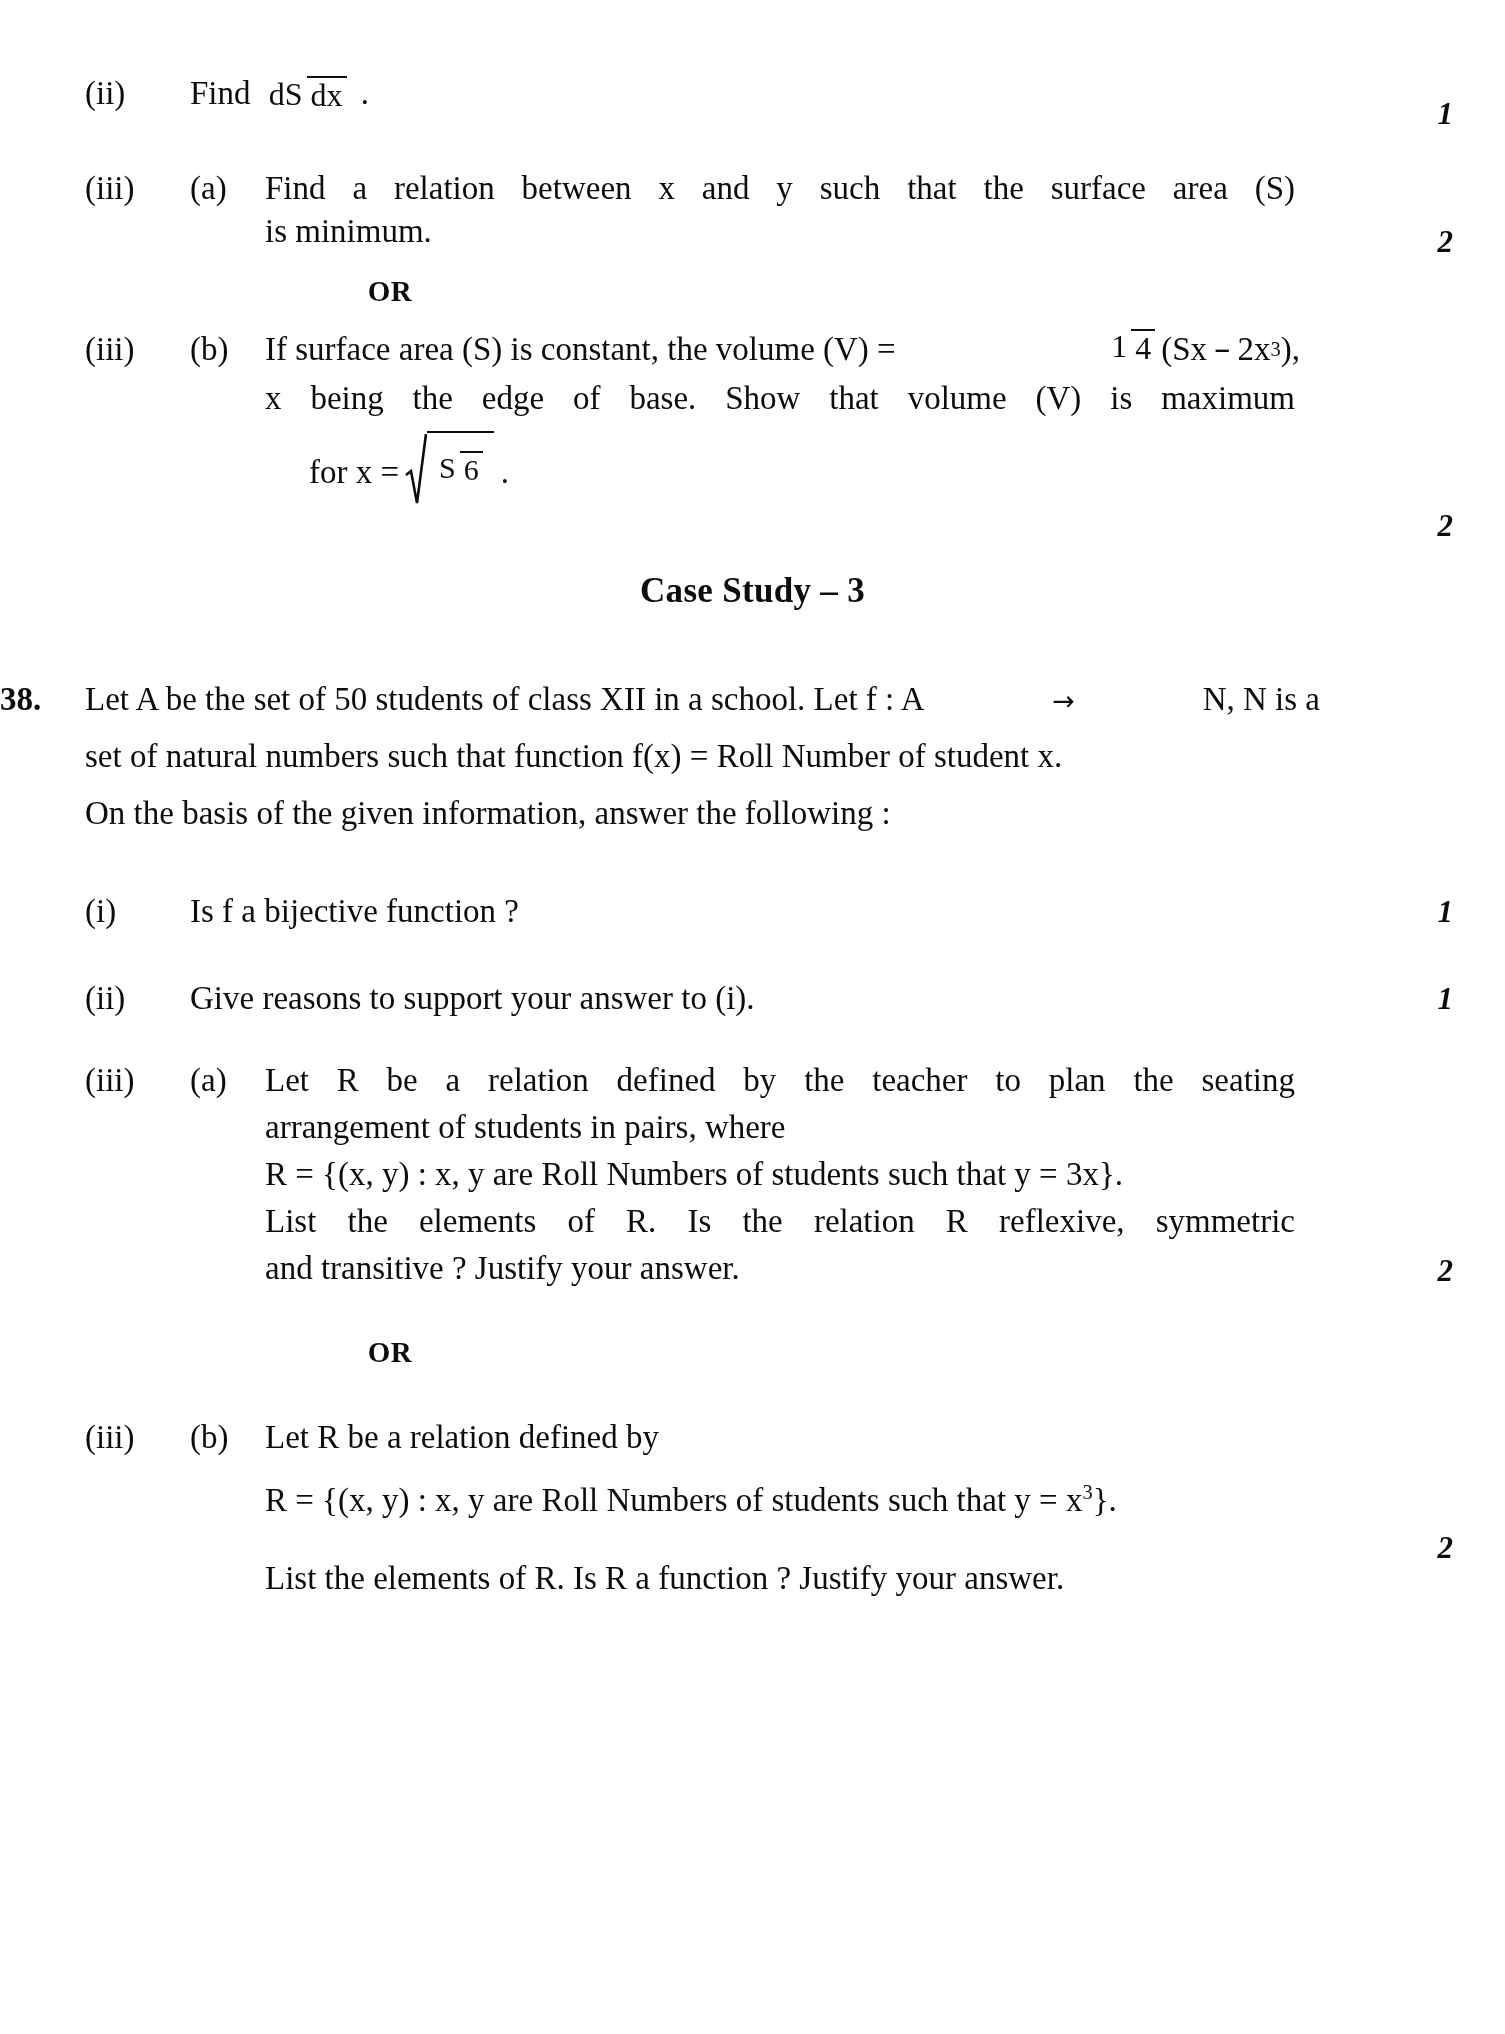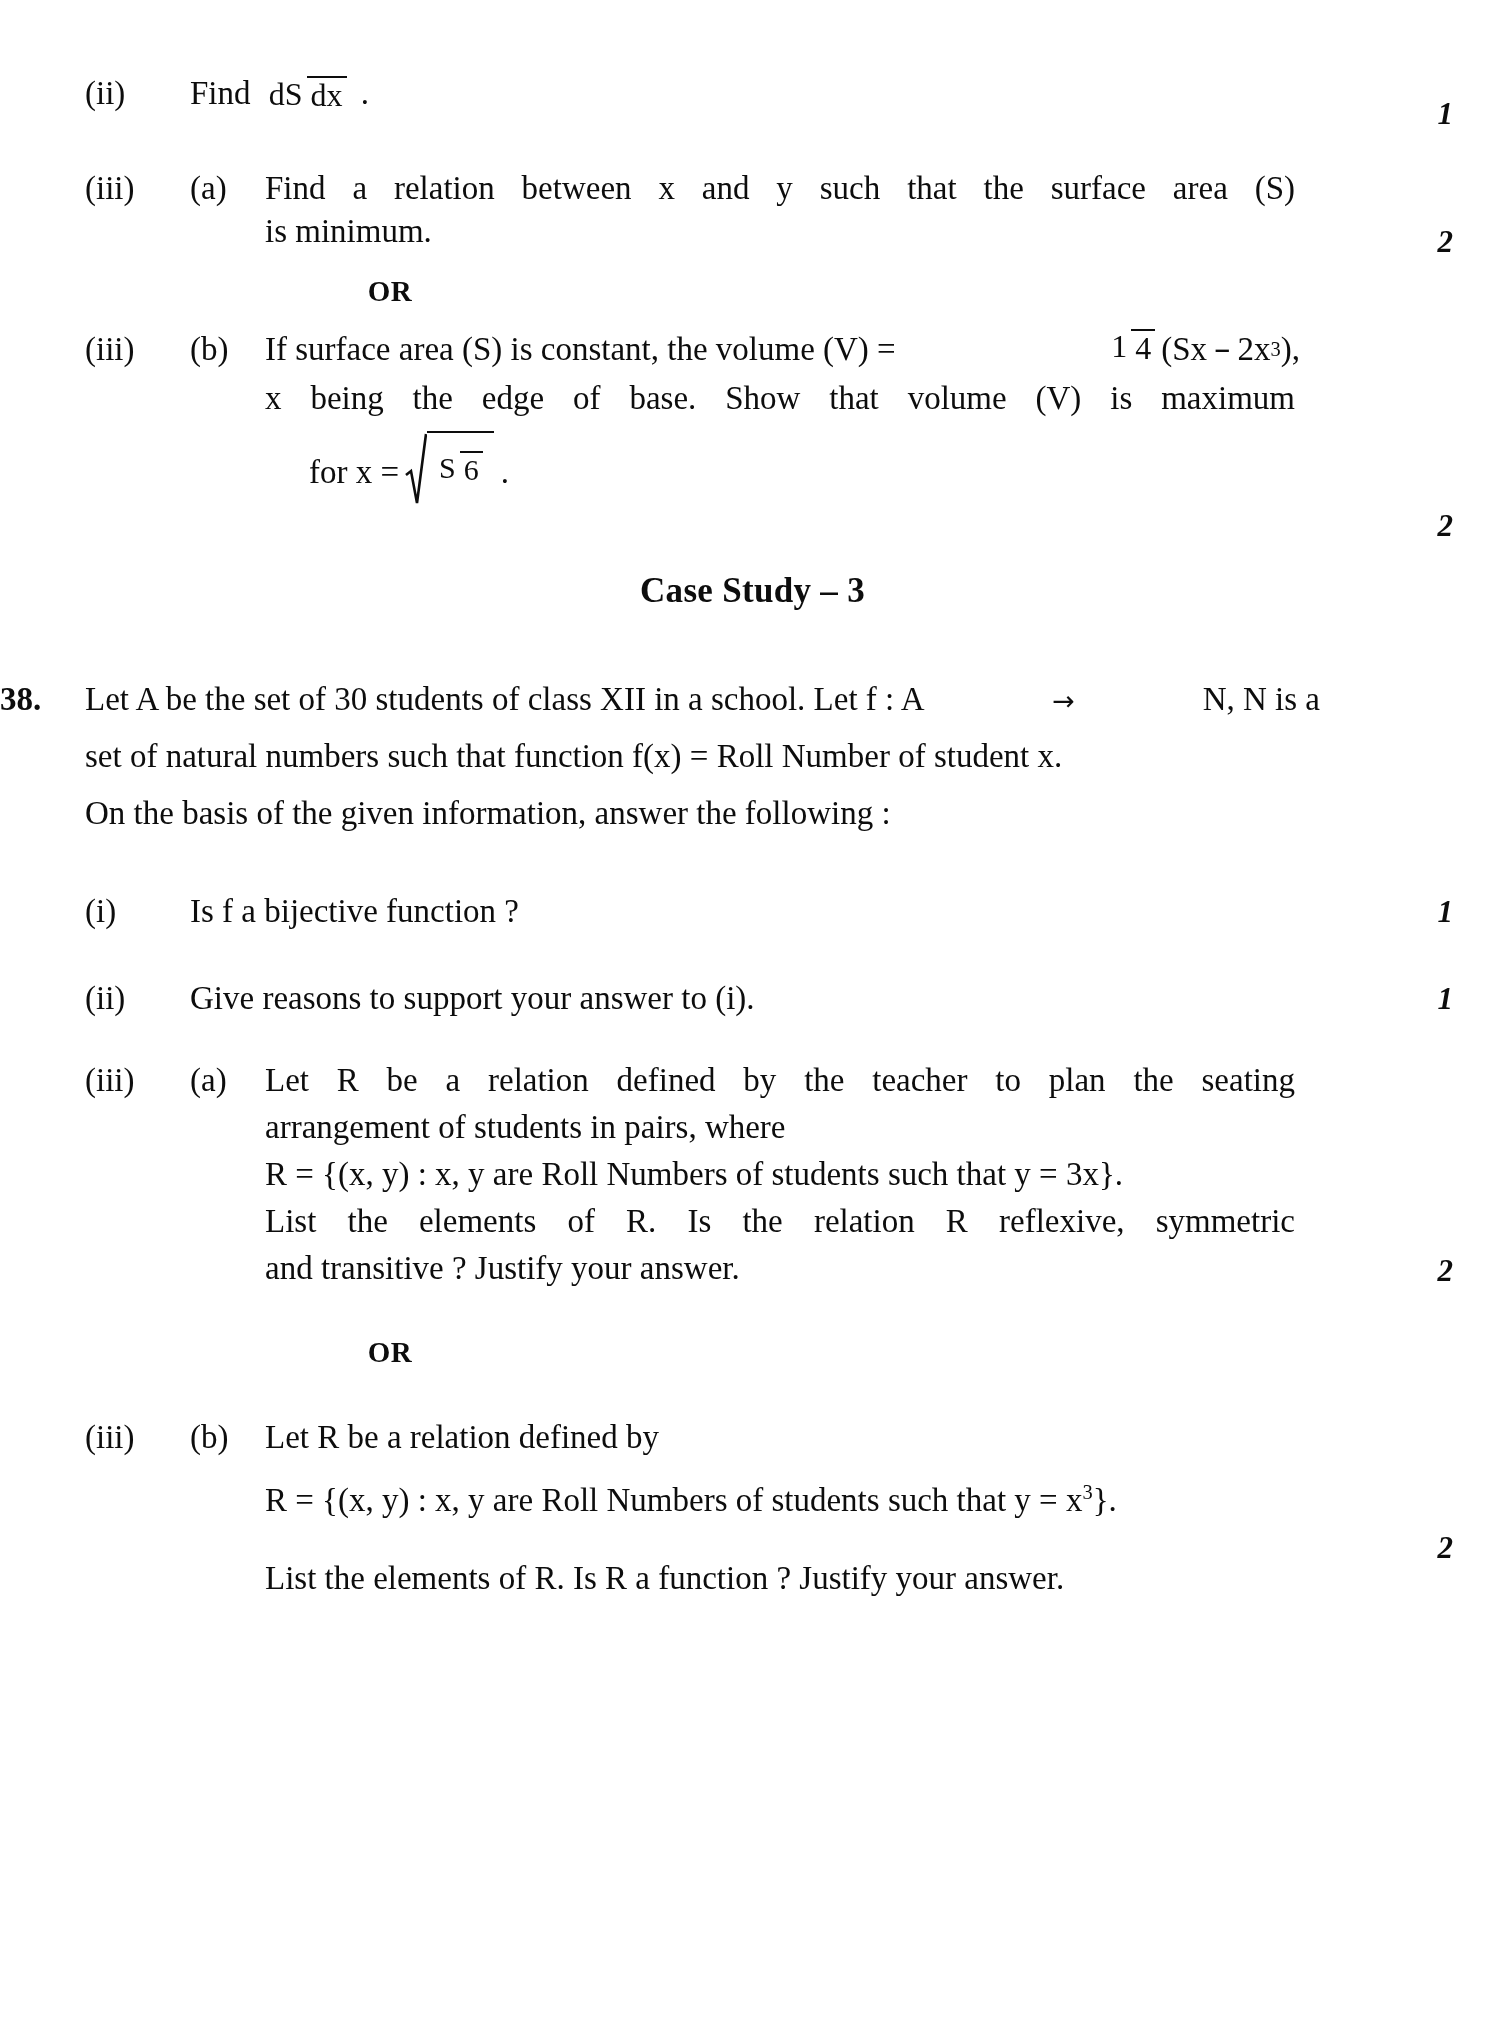--- a/index.html
+++ b/index.html
@@ -208,21 +208,21 @@
   </div>
 
   <div class="heading-center" style="margin-top:62px;">
     <span>Case Study – 3</span>
   </div>
 
   <div class="qrow" style="margin-top:60px; line-height:1.72;">
     <div class="col-num">38.</div>
     <div class="col-body" style="padding-right:60px;">
       <div style="width:1235px; display:flex; justify-content:space-between; align-items:baseline;">
-        <span>Let A be the set of 30 students of class XII in a school. Let f : A</span>
+        <span>Let A be the set of 50 students of class XII in a school. Let f : A</span>
         <span class="arrow">→</span>
         <span>N, N is a</span>
       </div>
       <div style="width:1235px;">set of natural numbers such that function f(x) = Roll Number of student x.</div>
       <div style="width:1235px;">On the basis of the given information, answer the following :</div>
     </div>
   </div>
 
   <div class="qrow" style="margin-top:48px;">
     <div class="col-num"></div>

